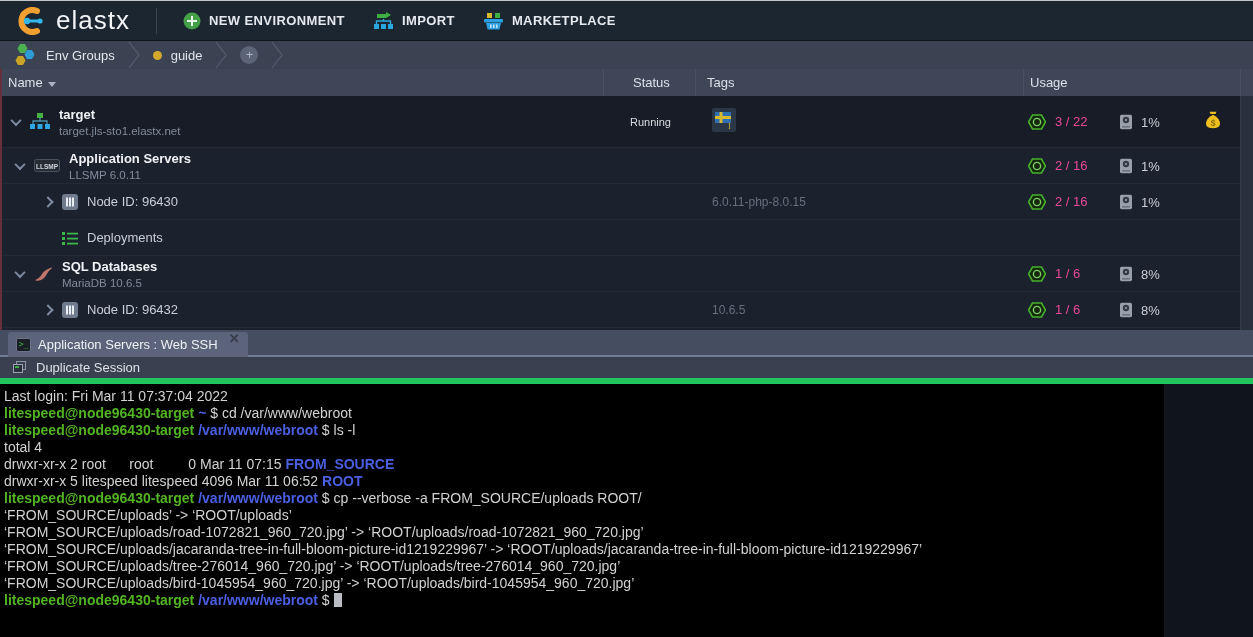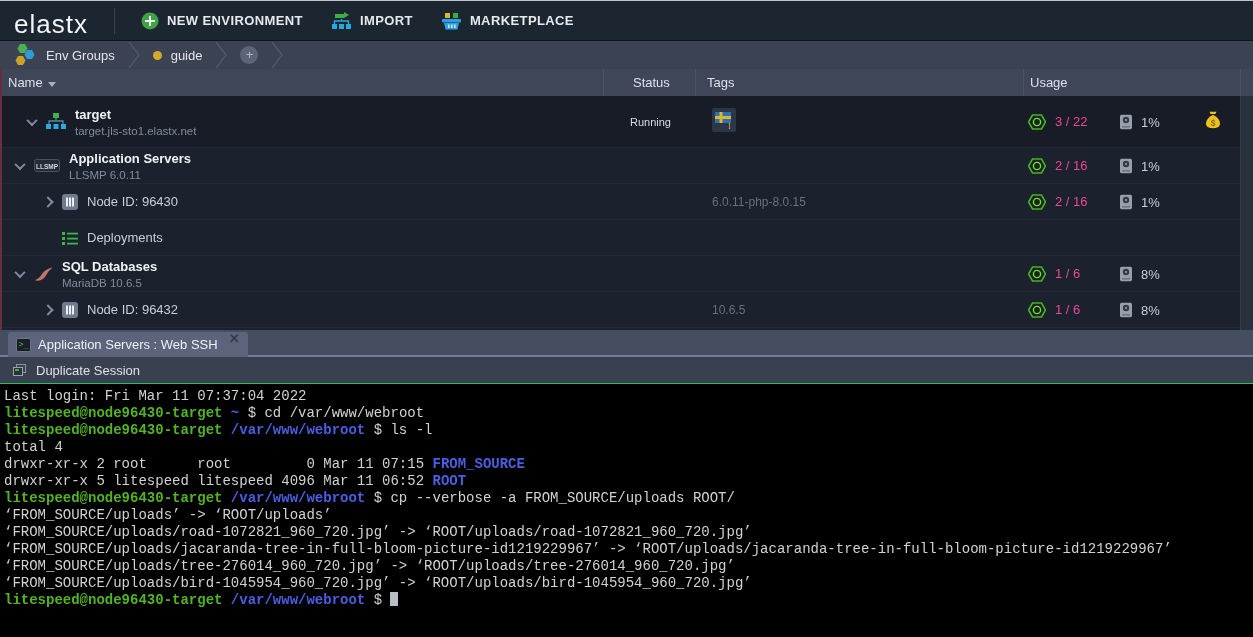--- a/index.html
+++ b/index.html
@@ -3,21 +3,21 @@
 <meta charset="utf-8">
 <style>
   * { margin:0; padding:0; box-sizing:border-box; }
   html,body { width:1253px; height:637px; overflow:hidden; background:#10151c;
     font-family:"Liberation Sans", sans-serif; }
   #app { position:relative; width:1253px; height:637px; }
 
   
   .topbar { position:absolute; left:0; top:0; width:1253px; height:40px;
     background:#1c2631; border-top:1px solid #c3c6ca; display:flex; align-items:center; }
-  .brand { display:flex; align-items:center; gap:8px; padding:0 14px; height:100%;flex-direction:column; }
+  .brand { display:flex; align-items:center; gap:8px; padding:16px 14px; height:100%; }
   .brand-name { color:#f2f4f6; font-size:26px; font-weight:500; letter-spacing:1px; }
   .topbar-divider { width:1px; height:26px; background:#39444f; margin:0 12px; }
   .topbtn { display:flex; align-items:center; gap:8px; padding:0 14px; height:100%;
     color:#e6e9ed; font-size:13px; font-weight:bold; letter-spacing:.4px; cursor:pointer; }
 
   
   .crumbbar { position:absolute; left:0; top:41px; width:1253px; height:28px;
     background:#3b4252; display:flex; align-items:center; }
   .crumb-item { display:flex; align-items:center; gap:9px; padding:12px 12px;
     color:#e2e5ea; font-size:13px; cursor:pointer; height:100%; }
@@ -71,32 +71,32 @@
     border-radius:3px 3px 0 0; display:flex; align-items:center; gap:7px; padding:0 8px;
     color:#eef0f4; font-size:13px; cursor:pointer; }
   .tab-close { color:#353c4c; font-weight:bold; font-size:13px; margin-left:4px;
     cursor:pointer; align-self:flex-start; line-height:14px; }
   .termicon { width:15px; height:14px; background:#1a1f27; border:1px solid #6b7587;
     border-radius:2px; color:#3fae42; font-family:"DejaVu Sans Mono", monospace;
     font-size:8px; line-height:12px; text-align:center; }
 
   
   .sshtoolbar { position:absolute; left:0; top:357px; width:1253px; height:27px;
-    background:#394050; border-bottom:1px solid #22c55e; display:flex; align-items:center; }
+    background:#394050; border-bottom:6px solid #22c55e; display:flex; align-items:center; }
   .dupbtn { display:flex; align-items:center; gap:9px; padding:0 13px; color:#dde0e6;
     font-size:13px; cursor:pointer; }
   .dupicon { position:relative; width:14px; height:13px; }
   .dupicon .b { position:absolute; left:3px; top:0; width:10px; height:9px; border:1px solid #8a93a3; }
   .dupicon .f { position:absolute; left:0; top:3px; width:10px; height:9px;
     border:1px solid #9aa3b2; background:#2a313c; }
   .dupicon .g { position:absolute; left:2px; top:5px; width:4px; height:2px; background:#3fae42; }
 
   
-  .terminal { position:absolute; left:0; top:384px; width:1253px; height:253px;
-    background:#000; padding:4px 0 0 4px; font-family:Liberation Mono, monospace;
+  .terminal { position:absolute; left:0; top:384px; width:1164px; height:253px;
+    background:#000; padding:4px 0 0 4px; font-family:Liberation Sans, sans-serif;
     font-size:14px; line-height:17px; cursor:text; }
   .tline { white-space:pre; color:#d2d2d2; }
   .c-fg { color:#d2d2d2; }
   .c-green { color:#52b422; font-weight:bold; }
   .c-blue { color:#4b5fe2; font-weight:bold; }
   .cursor { display:inline-block; width:8px; height:14px; background:#b9bec4;
     vertical-align:-2px; }
 </style>
 </head>
 <body>
@@ -182,21 +182,21 @@
     <div class="hname" style="left:707px">Tags</div>
     <div class="hname" style="left:1030px">Usage</div>
     <div class="hsep" style="left:603px"></div>
     <div class="hsep" style="left:695px"></div>
     <div class="hsep" style="left:1023px"></div>
     <div class="hsep" style="left:1240px"></div>
   </div>
 
   <div class="grid-body" id="grid-body">
       <div class="trow selected" style="height: 52px;">
-        <div class="name-cell" style="padding-left:24px">
+        <div class="name-cell" style="padding-left:8px">
           <span class="chev-slot">
             <span class="chev down"></span>
           </span>
           <span class="icon-slot">
             <svg width="20" height="18" viewBox="0 0 20 18">
               <rect x="7" y="0" width="6" height="5" fill="#45b142"></rect>
               <path d="M10 5 V8 M3 11 V8 H17 V11" stroke="#4a90a4" stroke-width="1.3" fill="none"></path>
               <rect x="0" y="11" width="5" height="5" fill="#2ea7e0"></rect>
               <rect x="7.5" y="11" width="5" height="5" fill="#2ea7e0"></rect>
               <rect x="15" y="11" width="5" height="5" fill="#2ea7e0"></rect>

